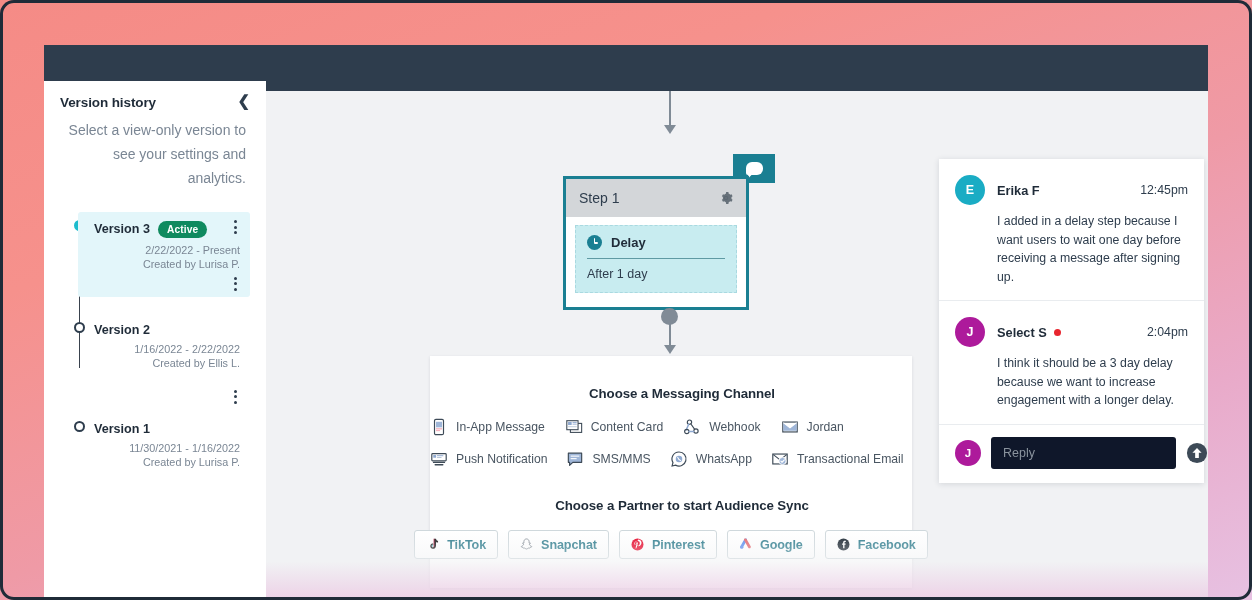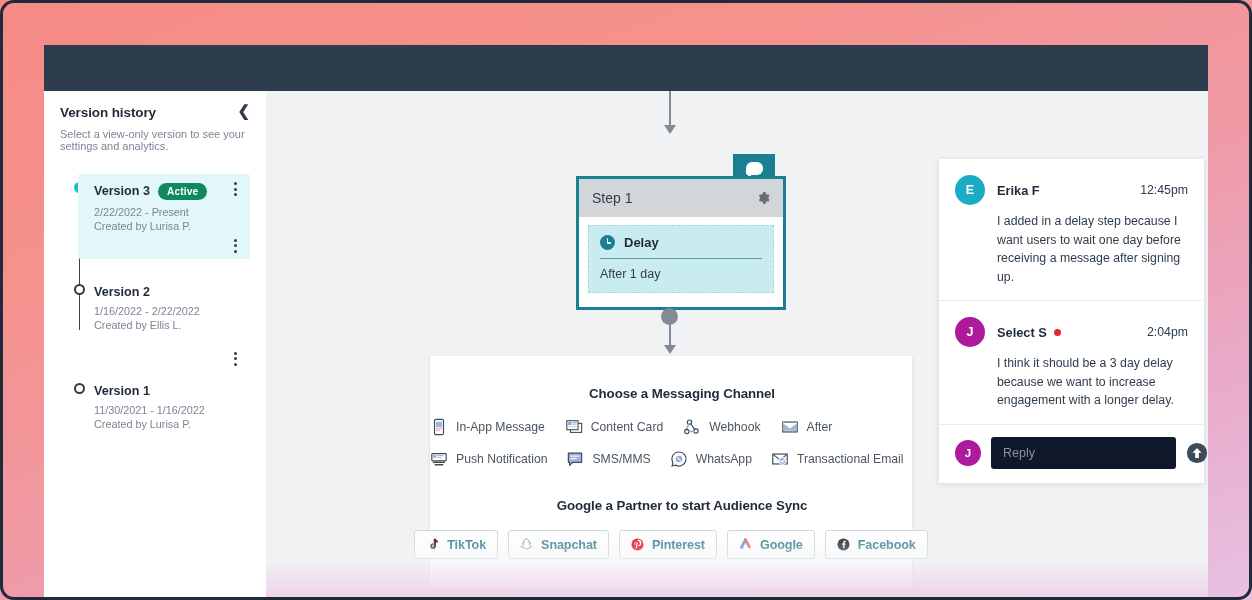--- a/index.html
+++ b/index.html
@@ -25,29 +25,30 @@
     overflow: hidden;
   }
   #app-header {
     position: absolute; left: 0; top: 0;
     width: 100%; height: 46px;
     background: #2e3d4d;
   }
 
   
   #sidebar {
-    position: absolute; left: 0; top: 46px;
+    position: absolute; left: 0; top: 36px;
     width: 222px; height: 509px;
     background: #ffffff;
     padding: 14px 16px 0 16px;
+    text-align: right;
   }
   .sb-head { display:flex; align-items:flex-start; justify-content:space-between; }
   .sb-title { font-size: 13.5px; font-weight: 700; color:#1f2b38; letter-spacing:-0.1px; }
   .sb-collapse { font-size: 15px; color:#2e3d4d; line-height:12px; cursor:pointer; font-weight:600;}
-  .sb-sub { margin-top: 8px; font-size: 11px; line-height: 12px; color: #7a8694; max-width: 186px; }
+  .sb-sub { margin-top: 8px; font-size: 14px; line-height: 24px; color: #7a8694; max-width: 186px; }
 
   #timeline { position: relative; margin-top: 22px; }
   .tl-line {
     position:absolute; left: 19px; top: 12px; width: 1.4px; height: 144px;
     background: #39424d;
   }
   .ver-row { position: relative; min-height: 52px; padding-left: 34px; }
   .ver-row + .ver-row { margin-top: 17px; }
   .dot {
     position:absolute; left: 14px; top: 8px;
@@ -89,22 +90,22 @@
     position:absolute; width:0; height:0;
     border-left:6.5px solid transparent; border-right:6.5px solid transparent;
     border-top:9px solid #808b96;
   }
   .junction-dot {
     position:absolute; width:17px; height:17px; border-radius:50%; background:#808b96;
   }
 
   
   #step-card {
-    position: absolute; left: 310px; top: 85px;
-    width: 210px; height: 134px;
+    position: absolute; left: 297px; top: 85px;
+    width: 186px; height: 134px;
     background:#ffffff; border: 3px solid #1a7f92;
   }
   #step-header {
     height: 38px; background:#d3d6d9;
     display:flex; align-items:center; justify-content:space-between;
     padding: 0 12px 0 13px;
   }
   #step-title { font-size: 14px; color:#2e3d4d; font-weight:400; }
   .gear { width:16px; height:16px; display:block; }
   #step-body { padding: 8px 9px 10px 9px; }
@@ -331,21 +332,21 @@
             <path d="M6.6 15h5.4" stroke="#8fa9d0" stroke-width="1.5" stroke-linecap="round"></path>
           </svg>
           <span>Webhook</span>
         </div>
         <div class="chan">
           <svg class="cicon" viewBox="0 0 20 20">
             <rect x="2" y="4.5" width="16" height="11" fill="#fff" stroke="#3d4a57" stroke-width="1.3"></rect>
             <path d="M2.6 5.2L10 11l7.4-5.8v8.9H2.6z" fill="#9fb6d8"></path>
             <path d="M2.6 5.2L10 11l7.4-5.8" fill="none" stroke="#fff" stroke-width="1.2"></path>
           </svg>
-          <span>After</span>
+          <span>Jordan</span>
         </div>
       </div>
 
       <div class="chan-row r2">
         <div class="chan">
           <svg class="cicon" viewBox="0 0 20 20">
             <rect x="2" y="4" width="16" height="8" rx="1" fill="#fff" stroke="#3d4a57" stroke-width="1.3"></rect>
             <rect x="3.6" y="5.6" width="3.2" height="3" fill="#8fa9d0"></rect>
             <rect x="7.8" y="5.8" width="7" height="1.1" fill="#8fa9d0"></rect>
             <rect x="7.8" y="7.8" width="5" height="1.1" fill="#b9c6d8"></rect>
@@ -374,21 +375,21 @@
           <svg class="cicon" viewBox="0 0 20 20">
             <rect x="2" y="4.5" width="16" height="11" fill="#fff" stroke="#3d4a57" stroke-width="1.3"></rect>
             <path d="M2.6 5.2L10 11l7.4-5.8" fill="none" stroke="#3d4a57" stroke-width="1.2"></path>
             <circle cx="12.8" cy="12.2" r="4" fill="#9fb6d8" stroke="#fff" stroke-width="1"></circle>
             <path d="M11 12.3l1.3 1.3 2.5-2.7" stroke="#fff" stroke-width="1.3" fill="none" stroke-linecap="round" stroke-linejoin="round"></path>
           </svg>
           <span>Transactional Email</span>
         </div>
       </div>
 
-      <div class="sec-title second">Google a Partner to start Audience Sync</div>
+      <div class="sec-title second">Choose a Partner to start Audience Sync</div>
 
       <div class="partner-row">
         <div class="partner-btn">
           <svg class="picon" viewBox="0 0 20 20">
             <path d="M12.4 2.2h2.3c.2 1.6 1.1 2.7 2.7 2.9v2.3c-1-.05-1.9-.35-2.7-.9v4.8c0 3.1-2.4 4.9-4.8 4.4-2.5-.5-3.6-3.3-2.4-5.4.7-1.2 2.1-1.9 3.5-1.7v2.4c-.3-.1-.7-.1-1 0-.8.2-1.2 1-1 1.8.2.7.9 1.2 1.7 1 .7-.2 1.1-.8 1.1-1.6V2.2z" fill="#111"></path>
             <path d="M11.7 2.2h.7v9.9c0 .8-.4 1.4-1.1 1.6-.2.05-.4.07-.6.05.5-.2.9-.7.9-1.5V2.2z" fill="#ee1d52"></path>
             <path d="M10.7 9.6c-.1.3-.1.6-.1 1v2.3c-.8.2-1.5-.3-1.7-1-.2-.8.2-1.6 1-1.8.3-.1.6-.1.8-.05z" fill="#69c9d0"></path>
           </svg>
           <span>TikTok</span>
         </div>

